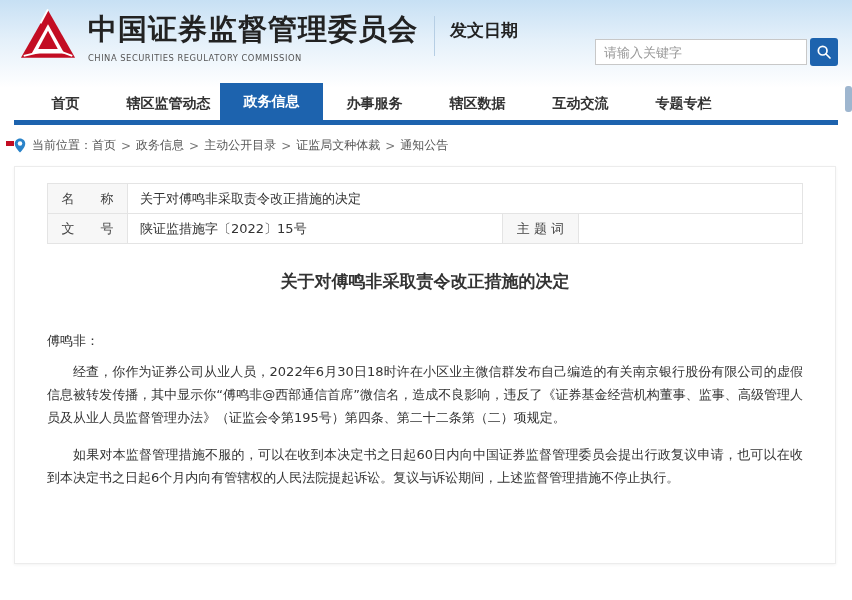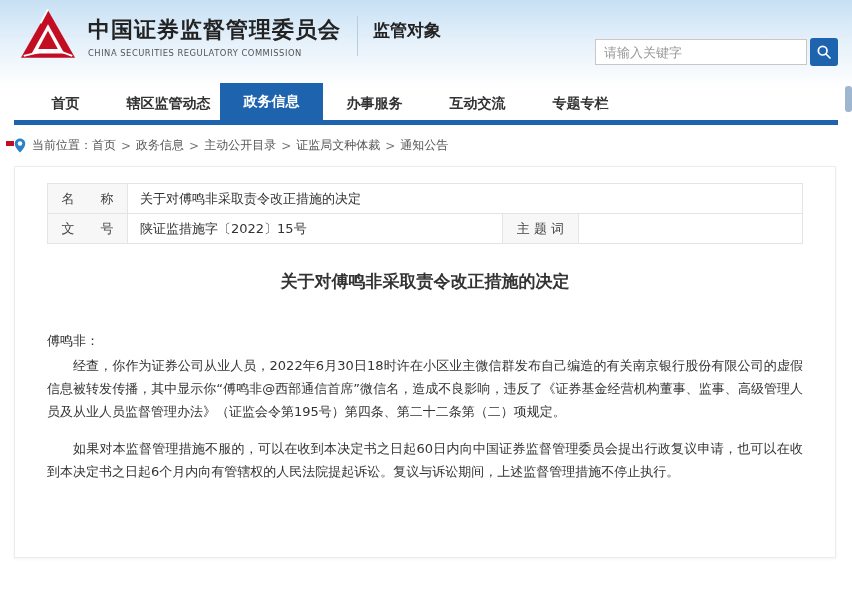--- a/index.html
+++ b/index.html
@@ -9,21 +9,21 @@
     background:#fff; font-family:"DejaVu Sans","Liberation Sans",sans-serif;
   }
   
   .header {
     height:88px; padding:0 14px;
     background:linear-gradient(180deg,#c7e0f4 0%, #e4f0fa 45%, #ffffff 100%);
   }
   .header-inner { height:72px; display:flex; align-items:center; }
   .logo { flex:0 0 auto; margin-left:6px; }
   .org { margin-left:12px; }
-  .org-cn { font-size:22px; font-weight:bold; color:#222; letter-spacing:1px; white-space:nowrap; }
+  .org-cn { font-size:29px; font-weight:bold; color:#222; letter-spacing:1px; white-space:nowrap; }
   .org-en { font-size:8.4px; color:#555; letter-spacing:0.5px; margin-top:3px; white-space:nowrap; }
   .hdr-divider { width:1px; height:40px; background:#b6cee4; margin:0 15px 0 16px; }
   .bureau { font-size:17px; font-weight:bold; color:#222; margin-top:-12px; white-space:nowrap; }
   .search { margin-left:auto; display:flex; align-items:center; align-self:flex-end; margin-bottom:6px; }
   .search input {
     width:212px; height:26px; border:1px solid #c8c8c8; background:#fff;
     font-size:13px; padding:0 8px; color:#333; outline:none;
     font-family:"DejaVu Sans","Liberation Sans",sans-serif;
   }
   .search input::placeholder { color:#999; }
@@ -61,21 +61,21 @@
   }
   table.meta { width:100%; border-collapse:collapse; font-size:13px; table-layout:fixed; }
   .meta td { border:1px solid #e4e4e4; height:30px; }
   .meta .lbl { background:#f7f7f7; color:#444; text-align:center; white-space:nowrap; }
   .meta col.c1 { width:80px; }
   .meta col.c3 { width:76px; }
   .meta col.c4 { width:224px; }
   .meta .val { padding:0 12px; color:#333; overflow:hidden; white-space:nowrap; }
   .doc-title { text-align:center; font-size:17px; font-weight:bold; color:#333; margin-top:26px; }
   .doc-body { margin-top:36px; font-size:13px; color:#333; line-height:23px; text-align:justify; }
-  .doc-body .salutation { margin-bottom:2px; }
+  .doc-body .salutation { margin-bottom:8px; }
   .doc-body p.para { text-indent:2em; margin-bottom:14px; }
 </style>
 </head>
 <body>
 
 <div class="page">
 
   <div class="header">
     <div class="header-inner">
       <div class="logo">
@@ -86,41 +86,42 @@
           <line x1="60" y1="0" x2="44" y2="30" stroke="#ffffff" stroke-width="4"></line>
           <line x1="112" y1="100" x2="80" y2="88" stroke="#ffffff" stroke-width="4"></line>
           <line x1="8" y1="100" x2="42" y2="92" stroke="#ffffff" stroke-width="4"></line>
         </svg>
       </div>
       <div class="org">
         <div class="org-cn">中国证券监督管理委员会</div>
         <div class="org-en">CHINA SECURITIES REGULATORY COMMISSION</div>
       </div>
       <div class="hdr-divider"></div>
-      <div class="bureau">监管对象</div>
+      <div class="bureau">发文日期</div>
       <div class="search">
         <input type="text" placeholder="请输入关键字" style="">
         <button class="search-btn">
           <span style="display:flex;">
             <svg width="16" height="16" viewBox="0 0 24 24">
               <circle cx="10" cy="10" r="6.5" fill="none" stroke="#fff" stroke-width="2.6"></circle>
               <line x1="15" y1="15" x2="21" y2="21" stroke="#fff" stroke-width="2.6" stroke-linecap="round"></line>
             </svg>
           </span>
         </button>
       </div>
     </div>
   </div>
 
   <div class="nav-wrap">
     <div class="nav">
       <div class="nav-item">首页</div>
       <div class="nav-item">辖区监管动态</div>
       <div class="nav-item active">政务信息</div>
       <div class="nav-item">办事服务</div>
+      <div class="nav-item">辖区数据</div>
       <div class="nav-item">互动交流</div>
       <div class="nav-item">专题专栏</div>
     </div>
     <div class="nav-bar"></div>
   </div>
 
   <div class="breadcrumb">
     <span class="pin">
       <svg width="12" height="15" viewBox="0 0 24 30">
         <path d="M12 1 C6 1 1.5 5.8 1.5 11.5 C1.5 19 12 29 12 29 C12 29 22.5 19 22.5 11.5 C22.5 5.8 18 1 12 1 Z" fill="#2a83c9"></path>

